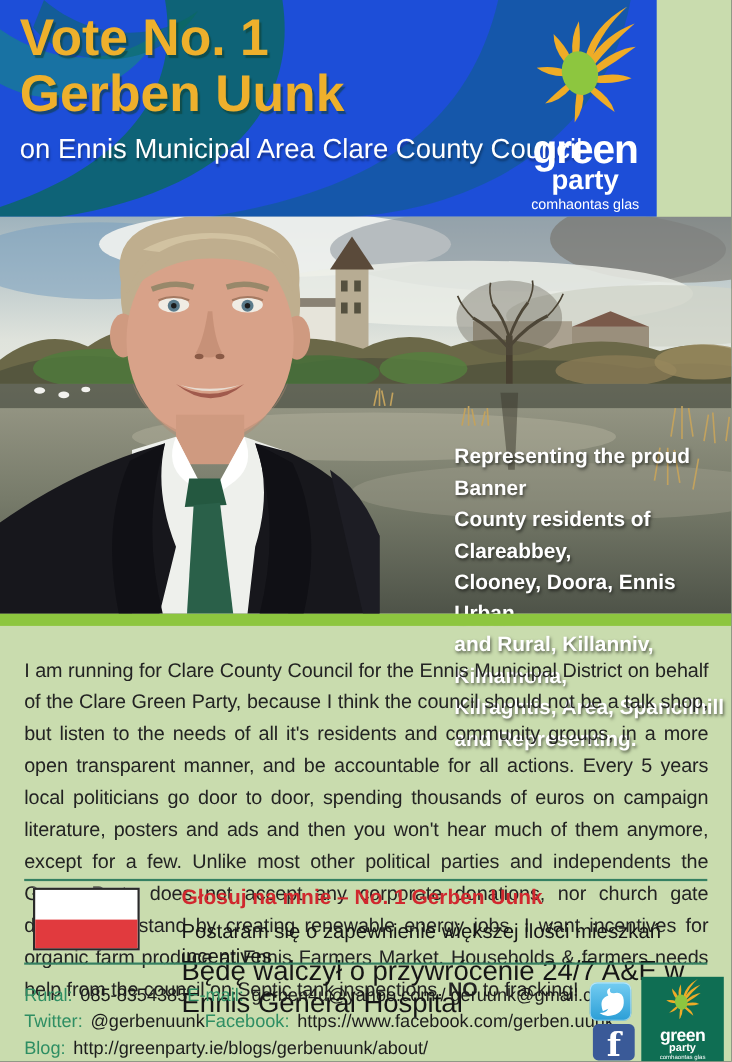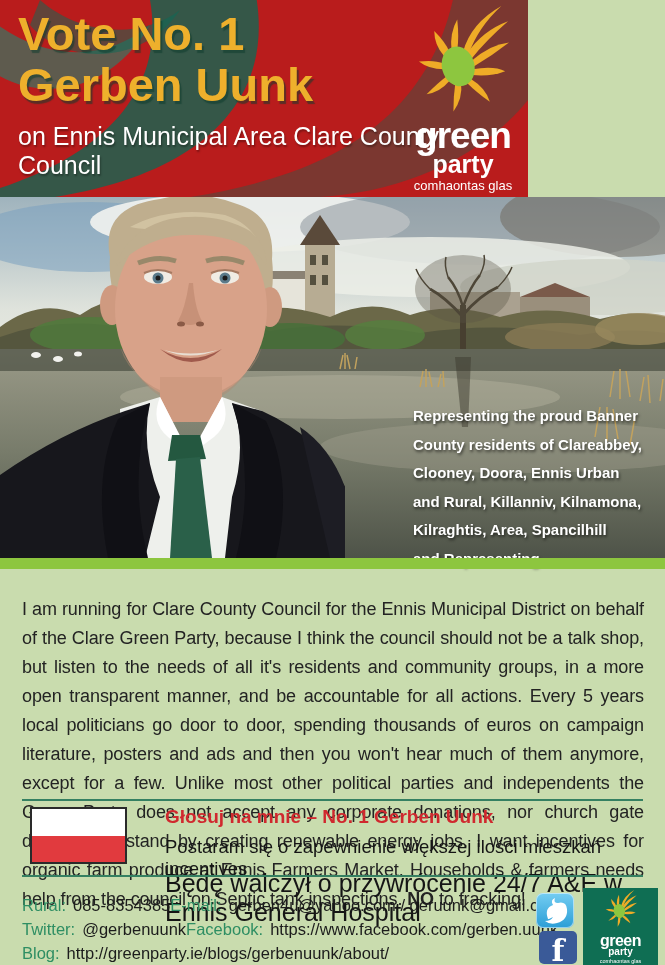--- a/index.html
+++ b/index.html
@@ -2,37 +2,37 @@
 <html><head>
 <meta charset="utf-8">
 <style>
   html,body{margin:0;padding:0;background:#666;}
   .flyer{
     position:relative;width:665px;height:965px;margin:0 auto;
     background:#c9dcae;overflow:hidden;
     font-family:"Liberation Sans","DejaVu Sans",sans-serif;
   }
   
-  .header{position:absolute;left:0;top:0;width:528px;height:197px;background:#b91c1c;overflow:hidden;}
+  .header{position:absolute;left:0;top:0;width:597px;height:197px;background:#1d4ed8;overflow:hidden;}
   .header svg.swirls{position:absolute;left:0;top:0;}
   .title{position:absolute;left:18px;top:8px;color:#eeb02c;font-weight:bold;
     font-size:47px;line-height:51px;letter-spacing:0px;
     text-shadow:2px 3px 1px rgba(15,60,45,.55);}
   .subtitle{position:absolute;left:18px;top:122px;color:#ffffff;font-weight:normal;
     font-size:25px;text-shadow:1px 2px 2px rgba(0,0,0,.35);}
   .gp-logo{position:absolute;right:2px;top:2px;width:126px;height:193px;text-align:center;color:#fff;}
   .gp-logo .mark{display:block;margin:4px auto 0 auto;}
   .gp-word1{font-size:37px;font-weight:bold;line-height:30px;letter-spacing:-1px;}
   .gp-word2{font-size:25px;font-weight:bold;line-height:26px;}
   .gp-tag{font-size:13px;line-height:18px;}
   
   .photo{position:absolute;left:0;top:197px;width:665px;height:361px;}
   .photo svg{position:absolute;left:0;top:0;}
   .overlay{position:absolute;left:413px;top:205px;width:250px;color:#fff;font-weight:bold;
-    font-size:15px;line-height:28.5px;text-shadow:1px 2px 3px rgba(0,0,0,.6);}
+    font-size:19px;line-height:28.5px;text-shadow:1px 2px 3px rgba(0,0,0,.6);}
   
   .band{position:absolute;left:0;top:558px;width:665px;height:11px;background:#8dc63f;}
   
   .body-text{position:absolute;left:22px;top:577px;width:622px;
     font-size:18px;line-height:29px;color:#232323;text-align:justify;letter-spacing:-0.1px;}
   .body-text strong{font-weight:bold;}
   .rule{position:absolute;left:22px;width:621px;height:2px;background:#358062;}
   .rule1{top:799px;} .rule2{top:875px;}
   
   .flag{position:absolute;left:30px;top:807px;width:97px;height:57px;border:2px solid #2a2a2a;box-sizing:border-box;background:#fff;}

